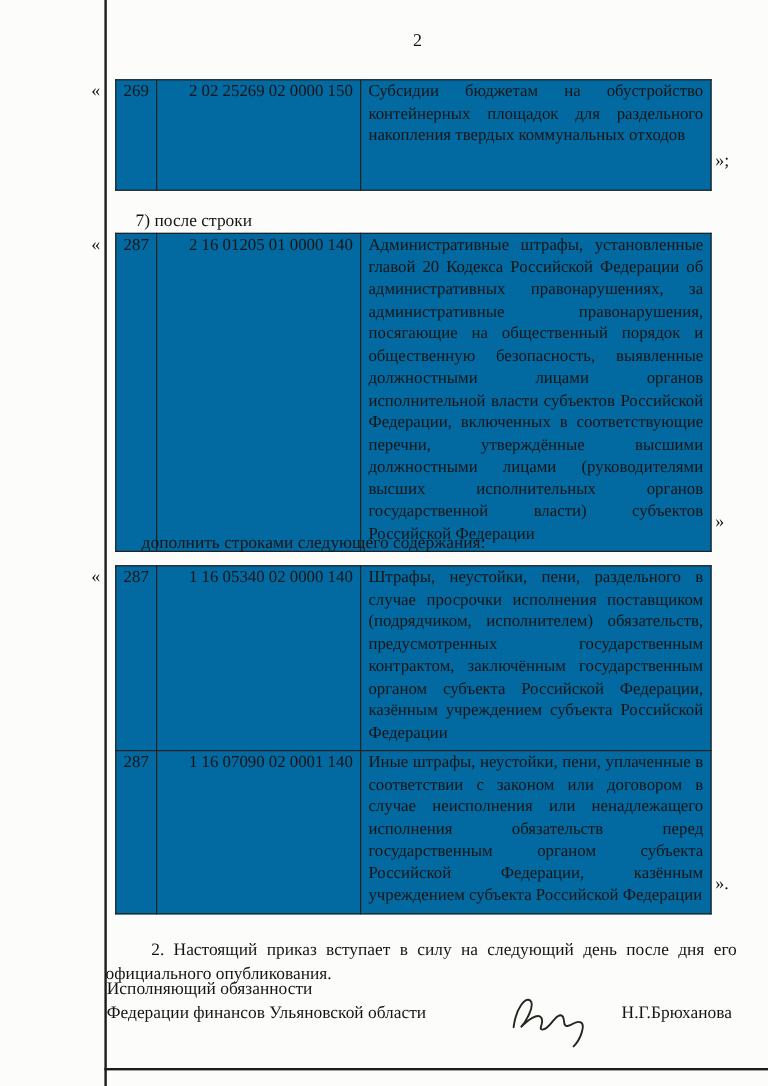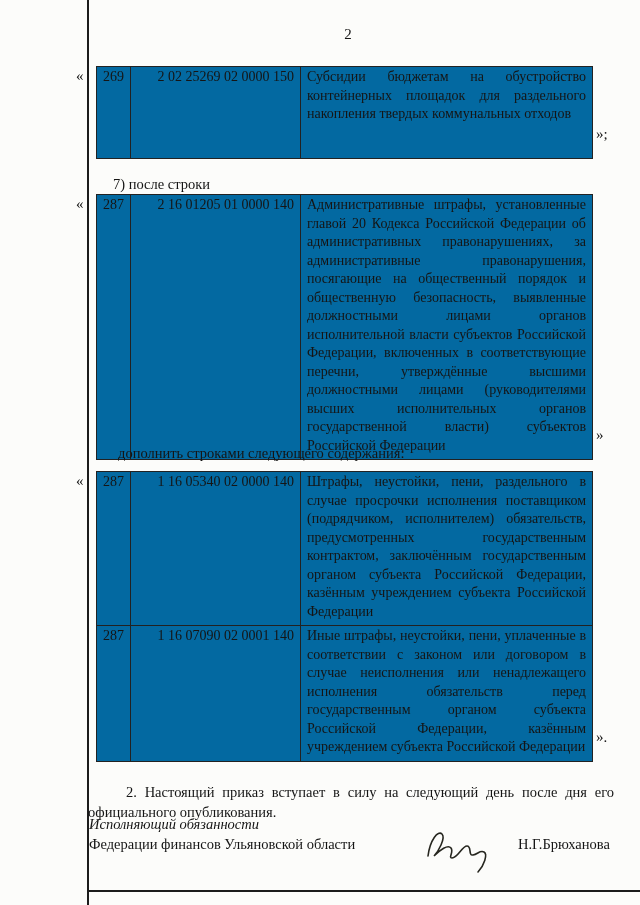--- a/index.html
+++ b/index.html
@@ -49,21 +49,21 @@
   .body-line {
     position:absolute; font-size:14.5px; line-height:19px;
   }
   .after-line  { top:175px; left:113px; }
   .append-line { top:444px; left:118px; }
   .paragraph-2 {
     position:absolute; top:763px; left:88px; width:526px;
     font-size:14.5px; line-height:19.5px;
     text-align:justify; text-indent:38px;margin-top:20px;
   }
-  .signoff-role1 { top:815px; left:89px;font-style:italic; }
+  .signoff-role1 { top:815px; left:89px; }
   .signoff-role2 { top:835px; left:89px; }
   .signoff-name  { top:835px; left:518px; }
   .signature-box {
     position:absolute; top:822px; left:418px; width:78px; height:54px;
   }
   .signature-box svg { width:100%; height:100%; }
 </style>
 </head>
 <body>
 

